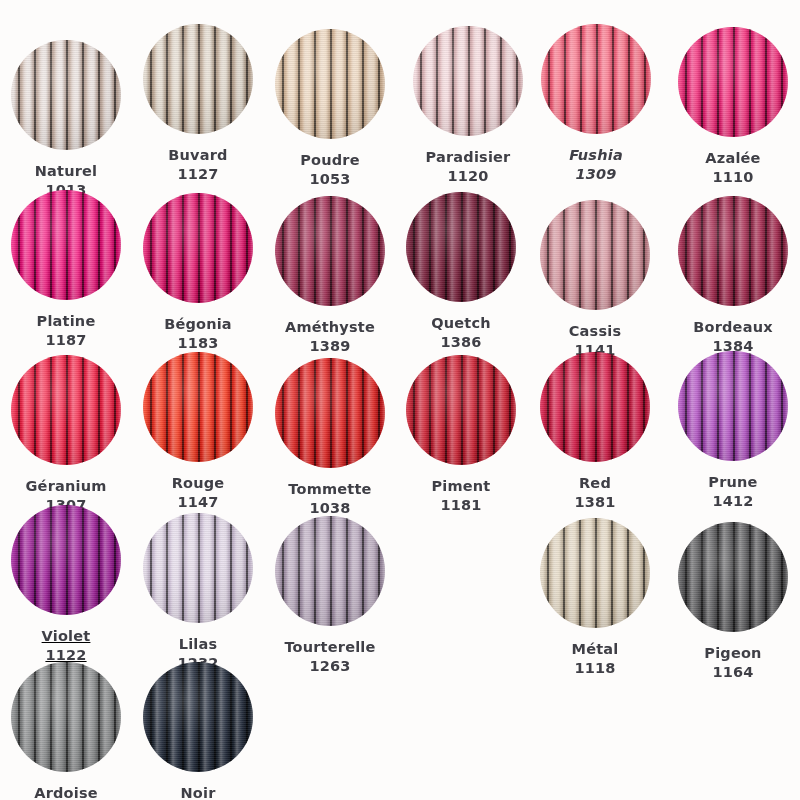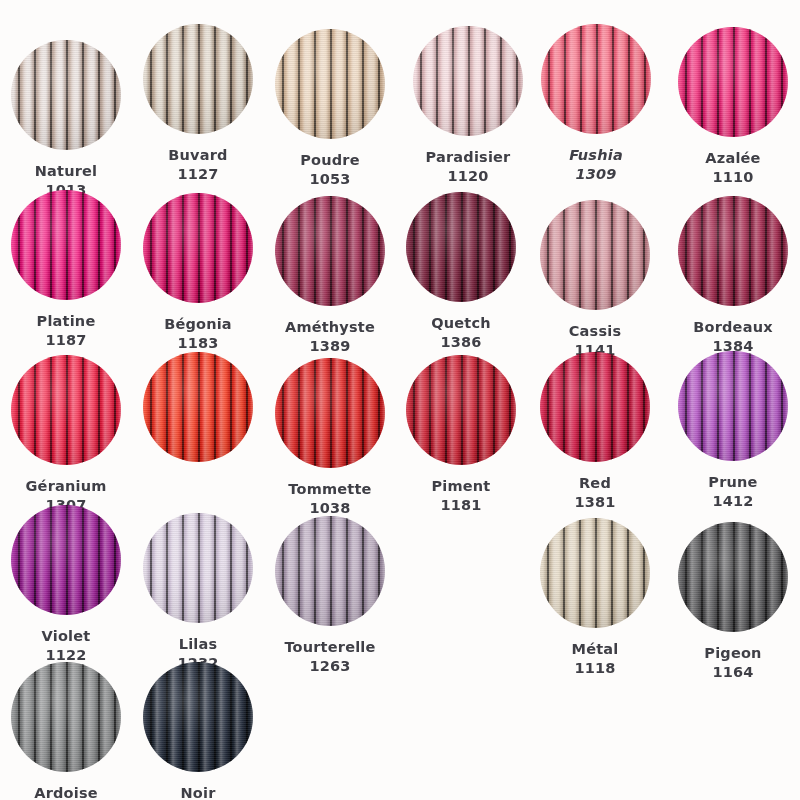--- a/index.html
+++ b/index.html
@@ -319,20 +319,24 @@
     <div class="swatch-cell" style="left: 132px; top: 352px;">
       <div class="disc-wrap">
         <div class="disc">
           <div class="base" style="background: repeating-linear-gradient(90deg, rgb(249, 73, 47) 0px, rgb(249, 73, 47) 3px, rgb(236, 33, 19) 7px, rgb(236, 33, 19) 11px, rgb(249, 73, 47) 16px);"></div>
           <div class="wales"></div>
           <div class="stitch"></div>
           <div class="grain"></div>
           <div class="shade"></div>
         </div>
       </div>
+      <div class="label">
+        <span class="nm">Rouge</span>
+        <span class="cd">1147</span>
+      </div>
     </div>
     <div class="swatch-cell" style="left: 264px; top: 358px;">
       <div class="disc-wrap">
         <div class="disc">
           <div class="base" style="background: repeating-linear-gradient(90deg, rgb(229, 47, 44) 0px, rgb(229, 47, 44) 3px, rgb(207, 19, 22) 7px, rgb(207, 19, 22) 11px, rgb(229, 47, 44) 16px);"></div>
           <div class="wales"></div>
           <div class="stitch"></div>
           <div class="grain"></div>
           <div class="shade"></div>
         </div>
@@ -380,21 +384,21 @@
           <div class="stitch"></div>
           <div class="grain"></div>
           <div class="shade"></div>
         </div>
       </div>
       <div class="label">
         <span class="nm">Prune</span>
         <span class="cd">1412</span>
       </div>
     </div>
-    <div class="swatch-cell" style="left: 0px; top: 505px;">
+    <div class="swatch-cell" style="left: 0px; top: 505px; text-decoration: underline;">
       <div class="disc-wrap">
         <div class="disc">
           <div class="base" style="background: repeating-linear-gradient(90deg, rgb(166, 43, 160) 0px, rgb(166, 43, 160) 3px, rgb(142, 17, 136) 7px, rgb(142, 17, 136) 11px, rgb(166, 43, 160) 16px);"></div>
           <div class="wales"></div>
           <div class="stitch"></div>
           <div class="grain"></div>
           <div class="shade"></div>
         </div>
       </div>
       <div class="label">

